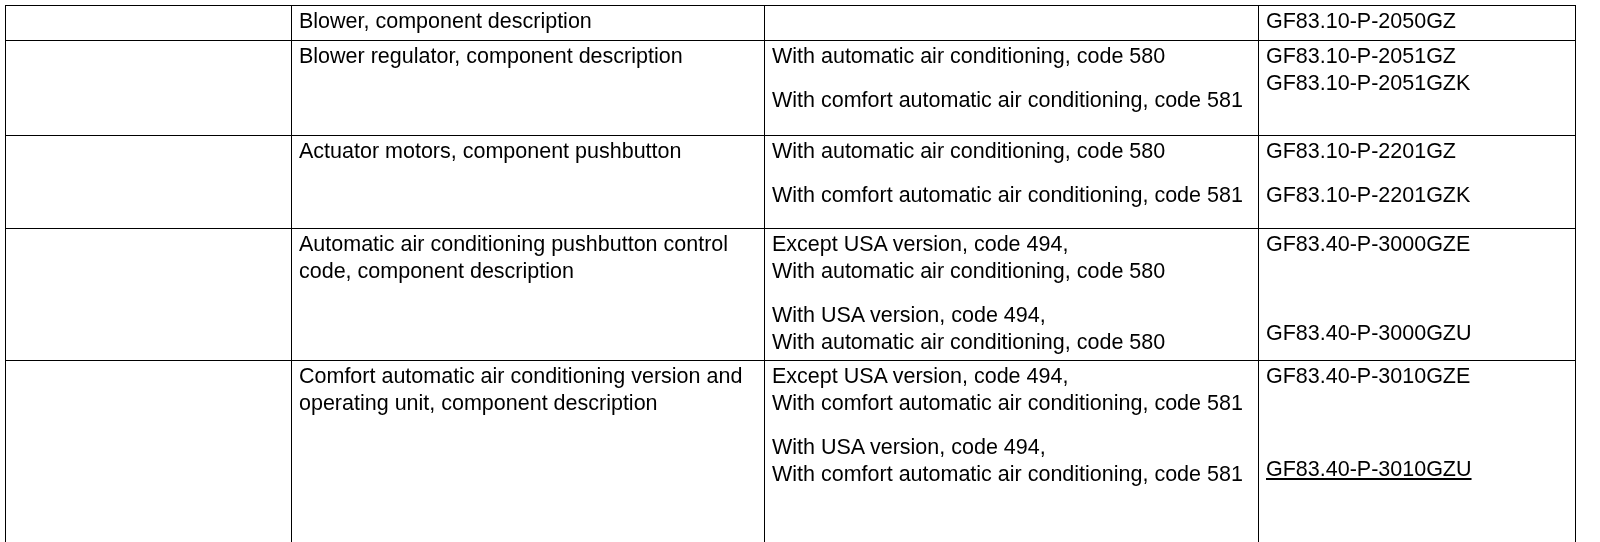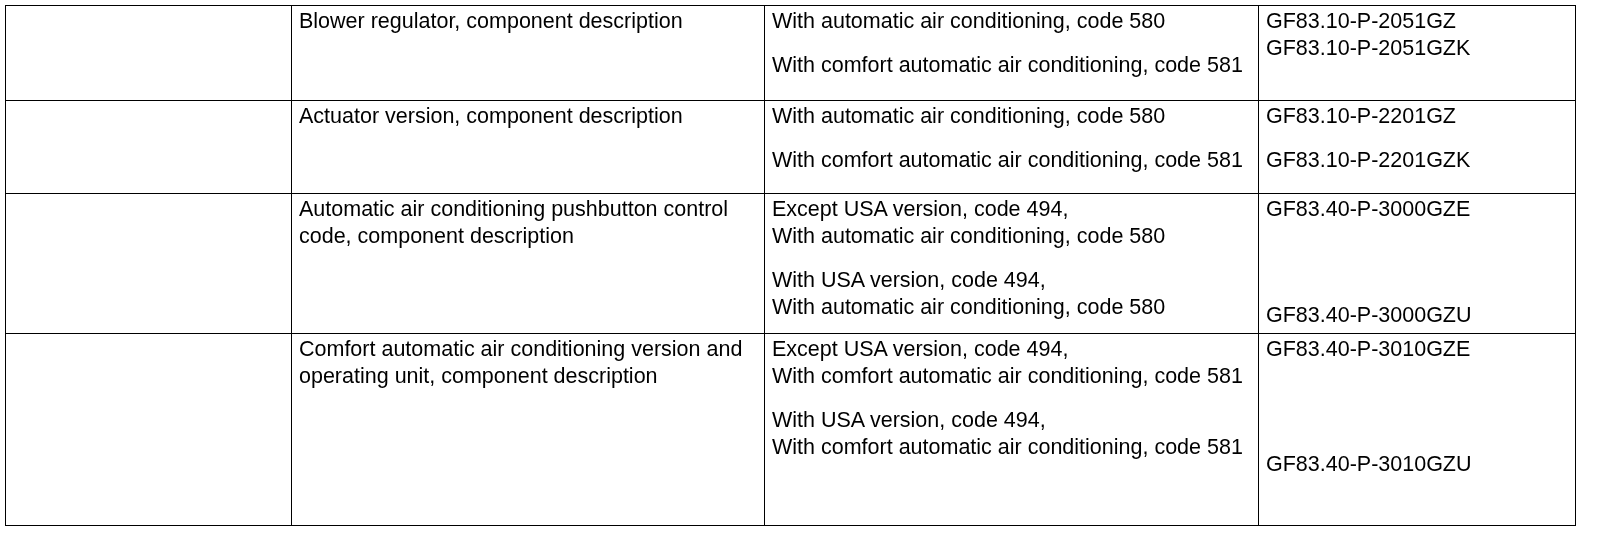--- a/index.html
+++ b/index.html
@@ -55,41 +55,57 @@
     display: block;
     white-space: normal;
   }
 
   
   .ref-entry {
     display: block;
   }
 
   
-  .ref-gap-wide { margin-top: 79px; }
-  .ref-gap-tall { margin-top: 88px; }
+  .ref-gap-wide { margin-top: 62px; }
+  .ref-gap-tall { margin-top: 66px; text-decoration: underline; }
 
   .row-h1 { height: 35px; }
   .row-h2 { height: 95px; }
   .row-h3 { height: 93px; }
   .row-h4 { height: 115px; }
   .row-h5 { height: 192px; }
 </style>
 </head>
 <body>
 
 <table id="doc-table">
   <colgroup>
     <col class="c-empty">
     <col class="c-desc">
     <col class="c-cond">
     <col class="c-ref">
   </colgroup>
   <tbody>
 
+    <tr class="row-h1">
+      <td class="cell-empty"></td>
+      <td>
+        <div class="cell-pad">
+          <span class="entry-line">Blower, component description</span>
+        </div>
+      </td>
+      <td>
+        <div class="cell-pad"></div>
+      </td>
+      <td>
+        <div class="cell-pad">
+          <span class="ref-entry">GF83.10-P-2050GZ</span>
+        </div>
+      </td>
+    </tr>
 
     <tr class="row-h2">
       <td class="cell-empty"></td>
       <td>
         <div class="cell-pad">
           <span class="entry-line">Blower regulator, component description</span>
         </div>
       </td>
       <td>
         <div class="cell-pad">
@@ -106,21 +122,21 @@
           <span class="ref-entry">GF83.10-P-2051GZ</span>
           <span class="ref-entry">GF83.10-P-2051GZK</span>
         </div>
       </td>
     </tr>
 
     <tr class="row-h3">
       <td class="cell-empty"></td>
       <td>
         <div class="cell-pad">
-          <span class="entry-line">Actuator version, component description</span>
+          <span class="entry-line">Actuator motors, component pushbutton</span>
         </div>
       </td>
       <td>
         <div class="cell-pad">
           <div class="entry">
             <span class="entry-line">With automatic air conditioning, code 580</span>
           </div>
           <div class="entry">
             <span class="entry-line">With comfort automatic air conditioning, code 581</span>
           </div>

